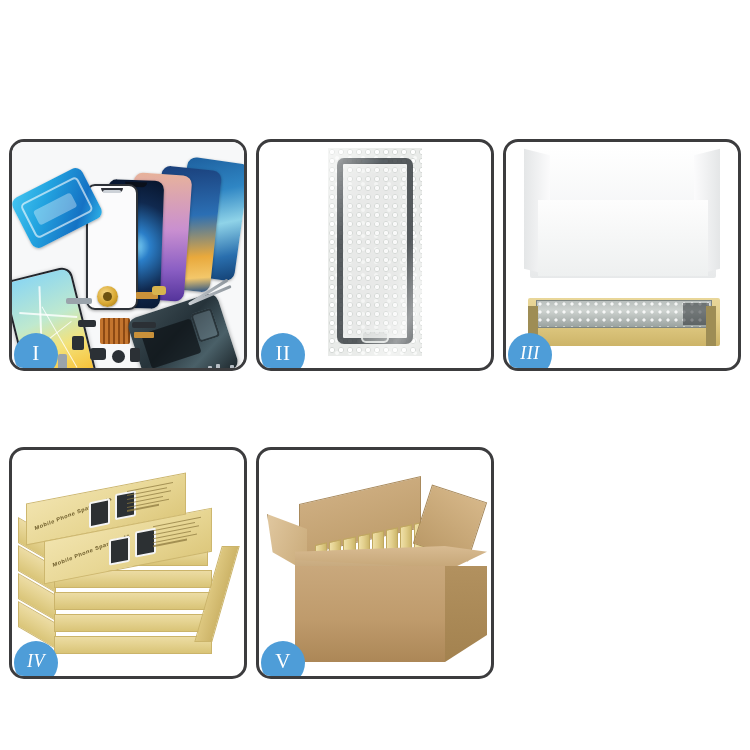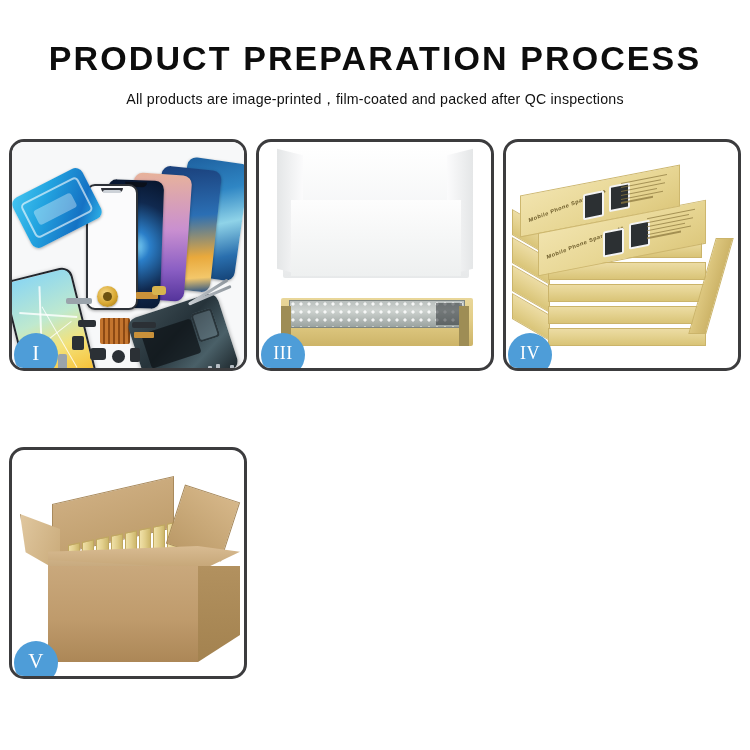--- a/index.html
+++ b/index.html
@@ -66,21 +66,21 @@
     border-radius: 50%;
     background: #4e9dd8;
     color: #ffffff;
     font-family: "Liberation Serif", serif;
     font-size: 21px;
     line-height: 40px;
     text-align: center;
     letter-spacing: .5px;
     z-index: 40;
   }
-  .badge.wide { font-size: 18px; }
+  .badge.wide { font-size: 18px; font-style: italic; }
 
   
   .p1 { background: #f7f8f9; }
   .p1 .fan { position: absolute; left: 0; top: 0; width: 100%; height: 100%; }
 
   .ph {
     position: absolute;
     border-radius: 9px;
     box-shadow: 0 1px 3px rgba(0,0,0,.35);
     overflow: hidden;
@@ -409,24 +409,20 @@
     position:absolute; left:84px; top:8px; width:74px; height:30px;
     background: linear-gradient(180deg,rgba(236,240,238,.9),rgba(208,214,211,.55));
     transform: rotate(-18deg);
   }
 </style>
 </head>
 <body>
 
 <div id="page">
 
-  <div class="header">
-    <div class="title">PRODUCT PREPARATION PROCESS</div>
-    <div class="subtitle">All products are image-printed，film-coated and packed after QC inspections</div>
-  </div>
 
   <div class="grid">
 
     <div class="panel">
       <div class="stage p1">
         <div class="fan">
           <div class="ph e"></div>
           <div class="ph d"></div>
           <div class="ph c"></div>
           <div class="ph b">
@@ -466,20 +462,28 @@
         <div class="screws">
           <i style="left:0;top:2px;"></i>
             <i style="left:8px;top:0;"></i>
           <i style="left:22px;top:1px;"></i>
         </div>
 
         <div class="badge">I</div>
       </div>
     </div>
 
+    <div class="panel">
+      <div class="stage p2">
+        <div class="bw"></div>
+        <div class="glass"></div>
+        <div class="sheen"></div>
+        <div class="badge">II</div>
+      </div>
+    </div>
 
     <div class="panel">
       <div class="stage p3">
         <div class="lidback"></div>
         <div class="lidL"></div>
         <div class="lidR"></div>
         <div class="foam"></div>
         <div class="tray"></div>
         <div class="trayin"></div>
         <div class="tabL"></div>

